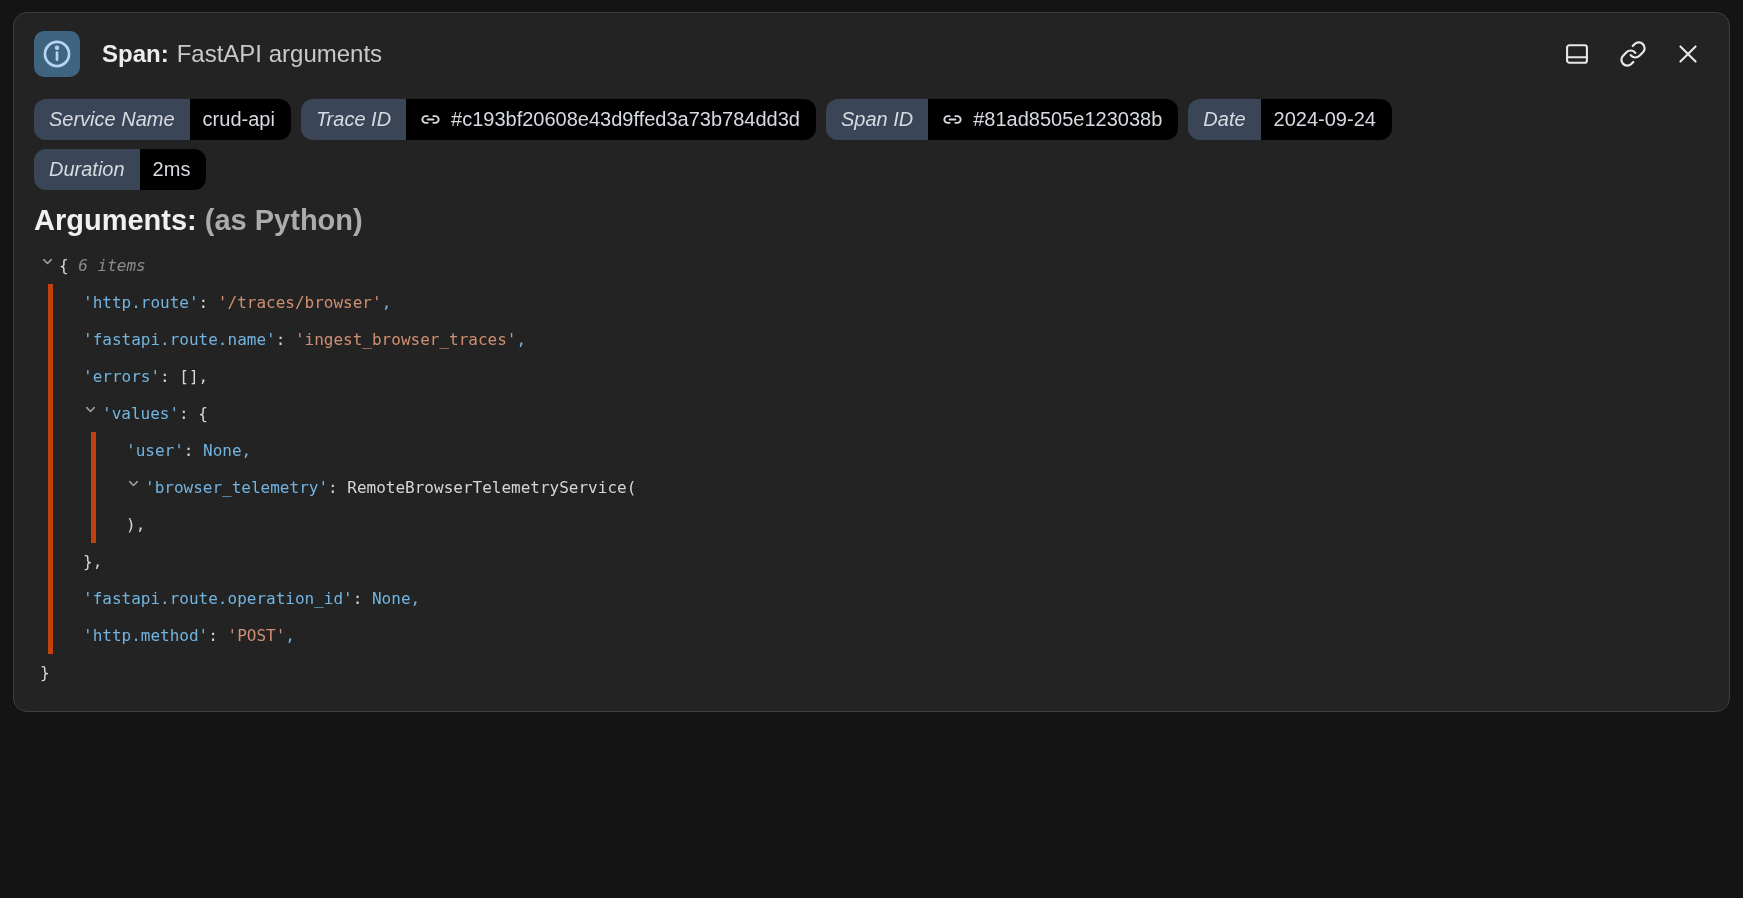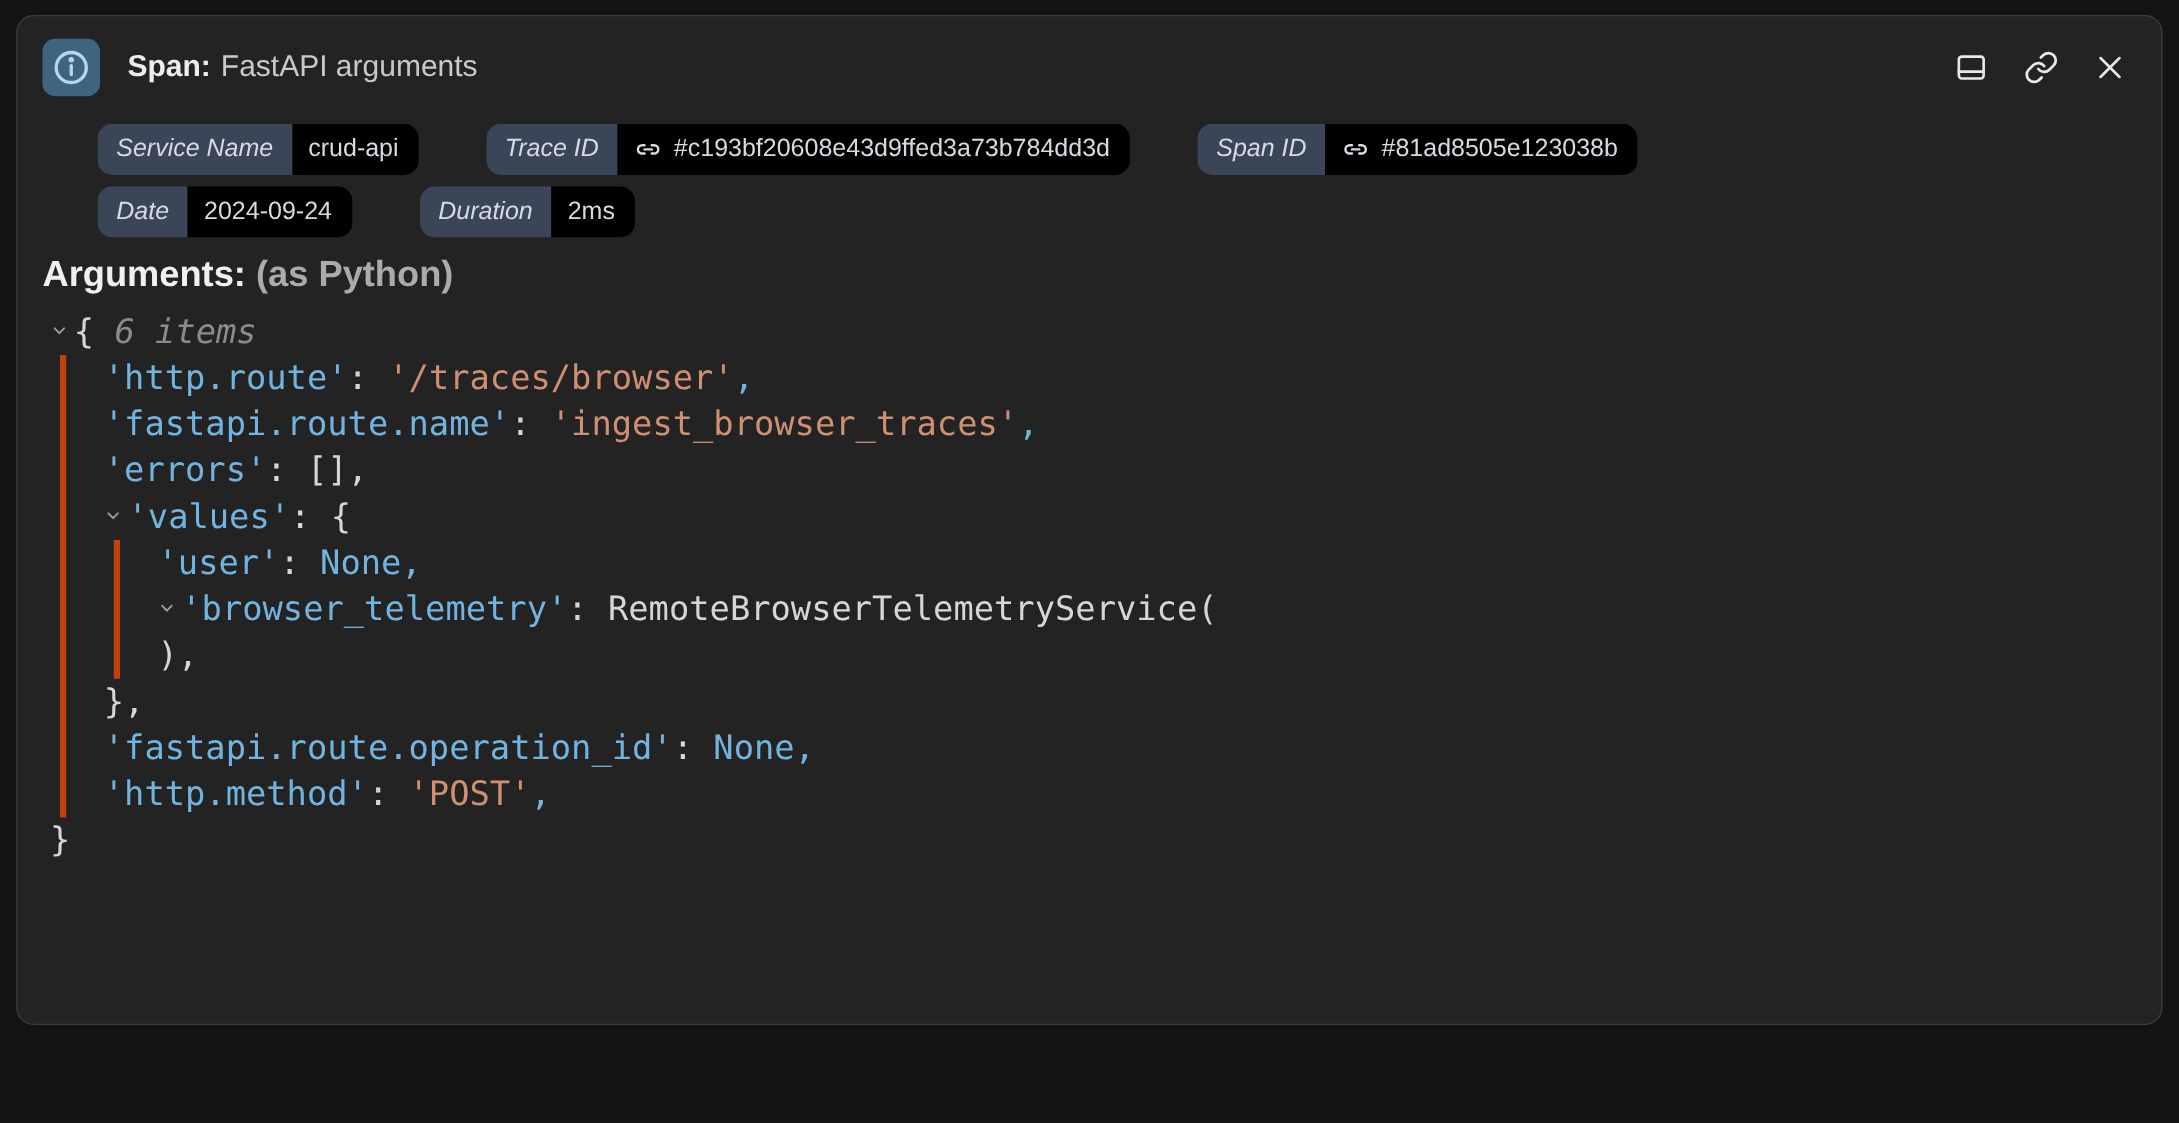--- a/index.html
+++ b/index.html
@@ -1,56 +1,56 @@
 <!DOCTYPE html>
 <html><head>
 <meta charset="utf-8">
 <style>
   * { box-sizing: border-box; margin: 0; padding: 0; }
   html, body { width: 1743px; height: 898px; background: #141414; overflow: hidden; }
   body { font-family: "Liberation Sans", sans-serif; }
 
   .panel {
-    position: absolute; left: 13px; top: 12px; width: 1717px; height: 808px;
+    position: absolute; left: 13px; top: 12px; width: 1717px; height: 700px;
     background: #232323; border: 1px solid #3f3f3f; border-radius: 14px;
     padding: 16px 20px; overflow: hidden;
   }
 
   
   .hdr { display: flex; align-items: center; gap: 22px; padding-top: 2px; }
   .info-badge {
     width: 46px; height: 46px; border-radius: 10px; background: #3e6480;
     display: flex; align-items: center; justify-content: center; flex: 0 0 auto;
   }
   .hdr-title { font-size: 24px; color: #c9c9c9; flex: 1 1 auto; white-space: nowrap; }
   .hdr-title b { color: #ededed; font-weight: 700; margin-right: 8px; }
   .hdr-actions { display: flex; align-items: center; gap: 28px; padding-right: 8px; }
   .icon-btn { background: none; border: none; color: #e8e8e8; cursor: pointer;
     display: flex; align-items: center; justify-content: center; padding: 0; }
 
   
   .badges { display: flex; flex-wrap: wrap; gap: 9px 10px; margin-top: 22px; max-width: 1460px; }
   .badge { display: inline-flex; align-items: stretch; border-radius: 12px; overflow: hidden;
-    font-size: 20px; color: #d7dbe1; margin-left: 44px; }
+    font-size: 20px; color: #d7dbe1; }
   .badge-label { background: #3a4557; padding: 9px 15px; font-style: italic; display:flex; align-items:center; }
   .badge-value { background: #000000; padding: 9px 16px 9px 13px; display: flex; align-items: center; gap: 9px; }
   .badge-link { display: flex; align-items: center; color: #d7dbe1; }
 
   
   .tabbar { display: flex; margin-top: 28px; border-bottom: 1px solid #3b3b3b; }
   .tab { font-size: 21px; color: #9c9c9c; padding: 10px 17px 13px 17px; cursor: pointer;
     border-bottom: 3px solid transparent; margin-bottom: -1px; }
   .tab.active { color: #e8e8e8; border-bottom-color: #8fa8c2; }
 
   
   .section-heading { margin-top: 14px; font-size: 29px; font-weight: 700; color: #f0f0f0; }
   .section-heading .suffix { color: #ababab; }
 
   
-  .code { font-family: "DejaVu Sans Mono", monospace; font-size: 27px; color: #d6d6d6;
+  .code { font-family: "DejaVu Sans Mono", monospace; font-size: 16px; color: #d6d6d6;
     margin-top: 10px; padding-left: 6px; }
   .code-line { line-height: 37px; white-space: pre; }
   .code-children { margin-left: 8px; padding-left: 30px; border-left: 5px solid #c2410c; }
   .chev { display: inline-block; width: 19px; color: #9e9e9e; cursor: pointer; }
   .chev svg { position: relative; top: -2px; }
   .tk-p { color: #d6d6d6; }
   .tk-b { color: #72b4e0; }
   .tk-s { color: #d08f72; }
   .tk-m { color: #8b8b8b; font-style: italic; }
 </style>

